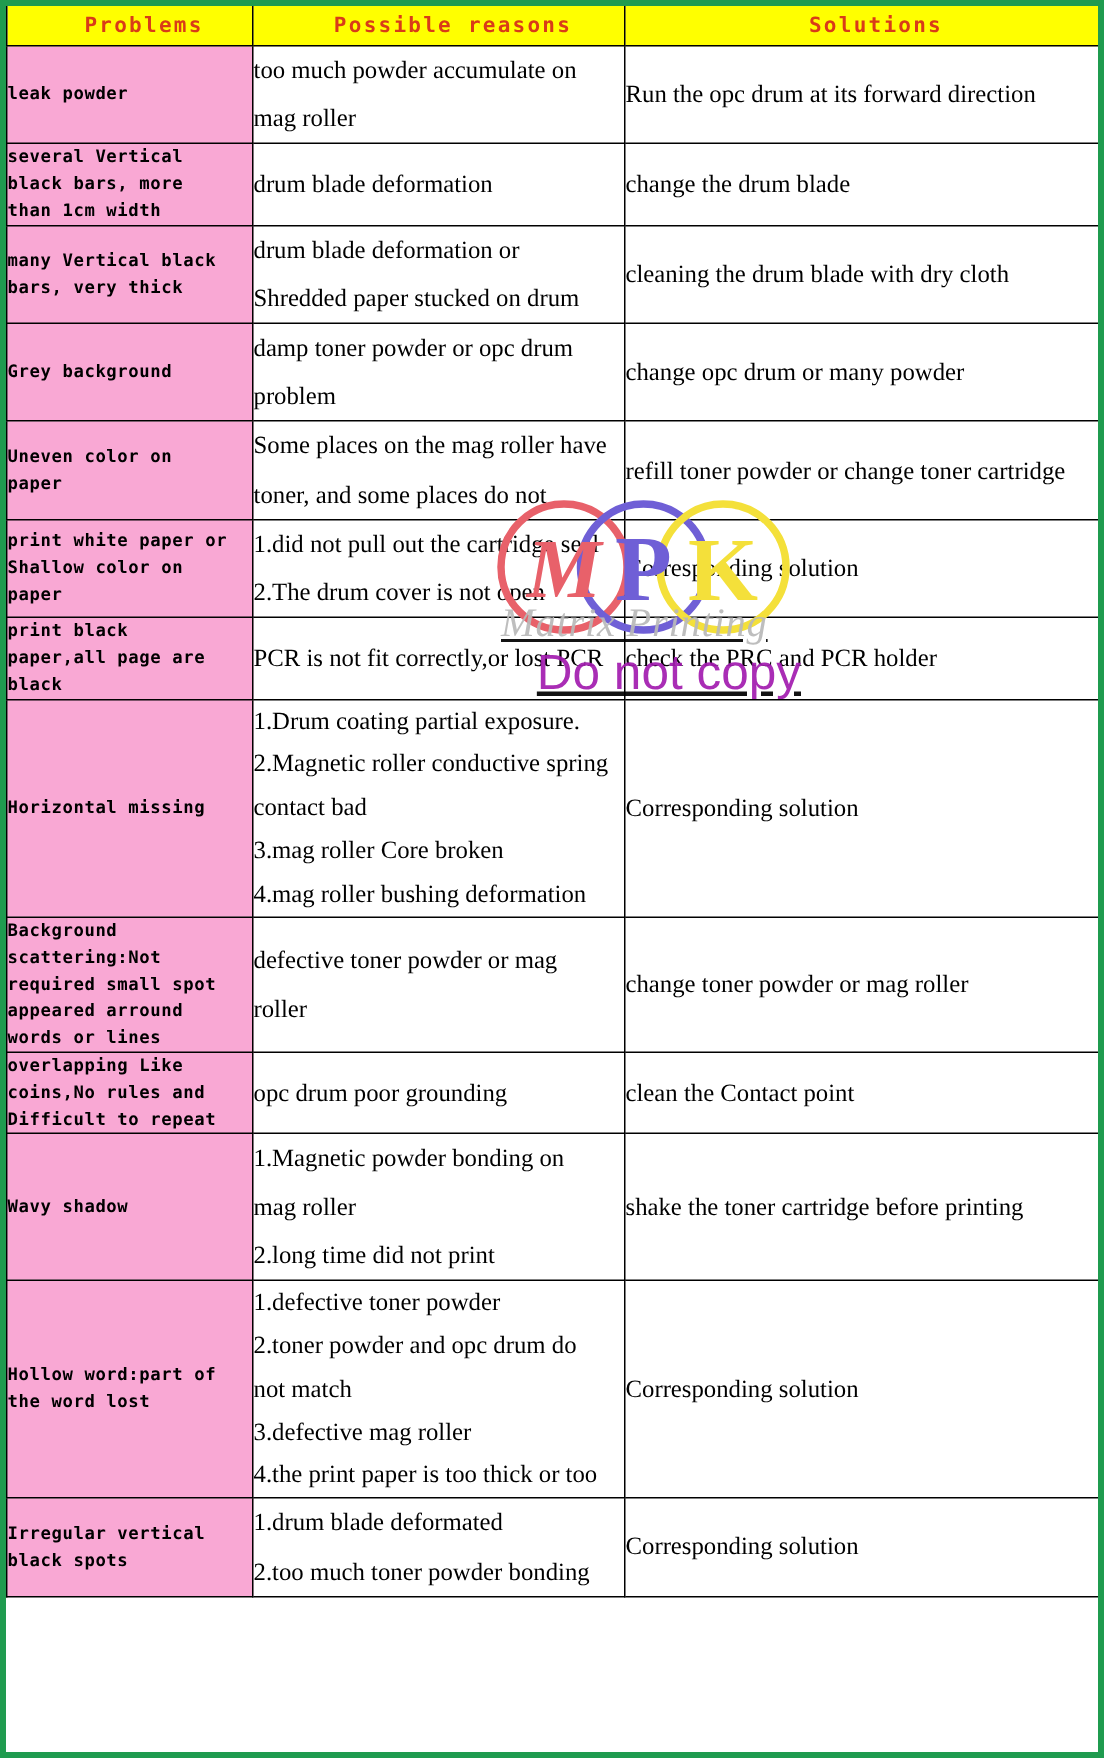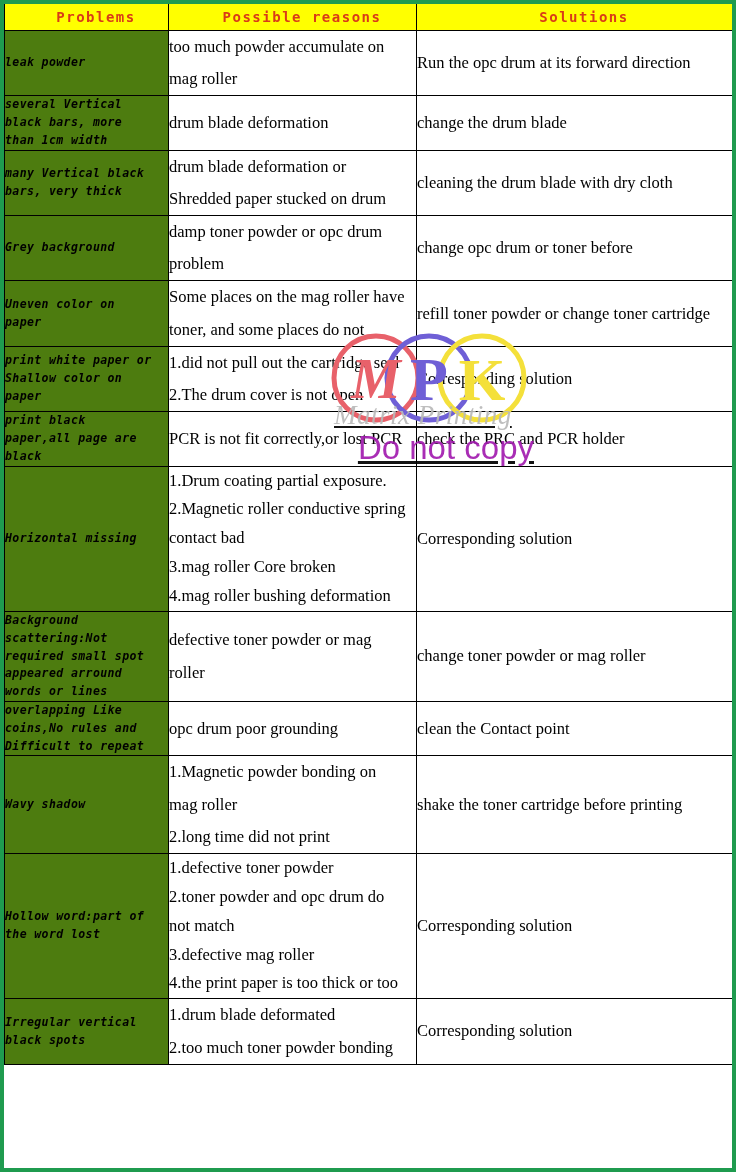--- a/index.html
+++ b/index.html
@@ -95,23 +95,22 @@
     font-family: "DejaVu Sans Mono", monospace;
     font-weight: bold;
     font-size: 14px;
     color: #d93b18;
     letter-spacing: 1.5px;
     line-height: 1;
   }
 
   
   td.prob {
-    background: #4d7c0f;
+    background: #f9a8d4;
     padding: 3px 0 3px 8px;
-    font-style: italic;
   }
   .prob-label {
     font-family: "DejaVu Sans Mono", monospace;
     font-weight: bold;
     font-size: 11.5px;
     color: #000000;
     line-height: 1.55;
     letter-spacing: .4px;
   }
 
@@ -235,21 +234,21 @@
             </div>
           </td>
           <td class="body">
             <div class="body-label">
               <span class="ln">damp toner powder or opc drum</span>
               <span class="ln">problem</span>
             </div>
           </td>
           <td class="body">
             <div class="body-label">
-              <span class="ln">change opc drum or toner before</span>
+              <span class="ln">change opc drum or many powder</span>
             </div>
           </td>
         </tr>
         <tr>
           <td class="prob">
             <div class="prob-label">
               <span class="ln">Uneven color on</span>
               <span class="ln">paper</span>
             </div>
           </td>

